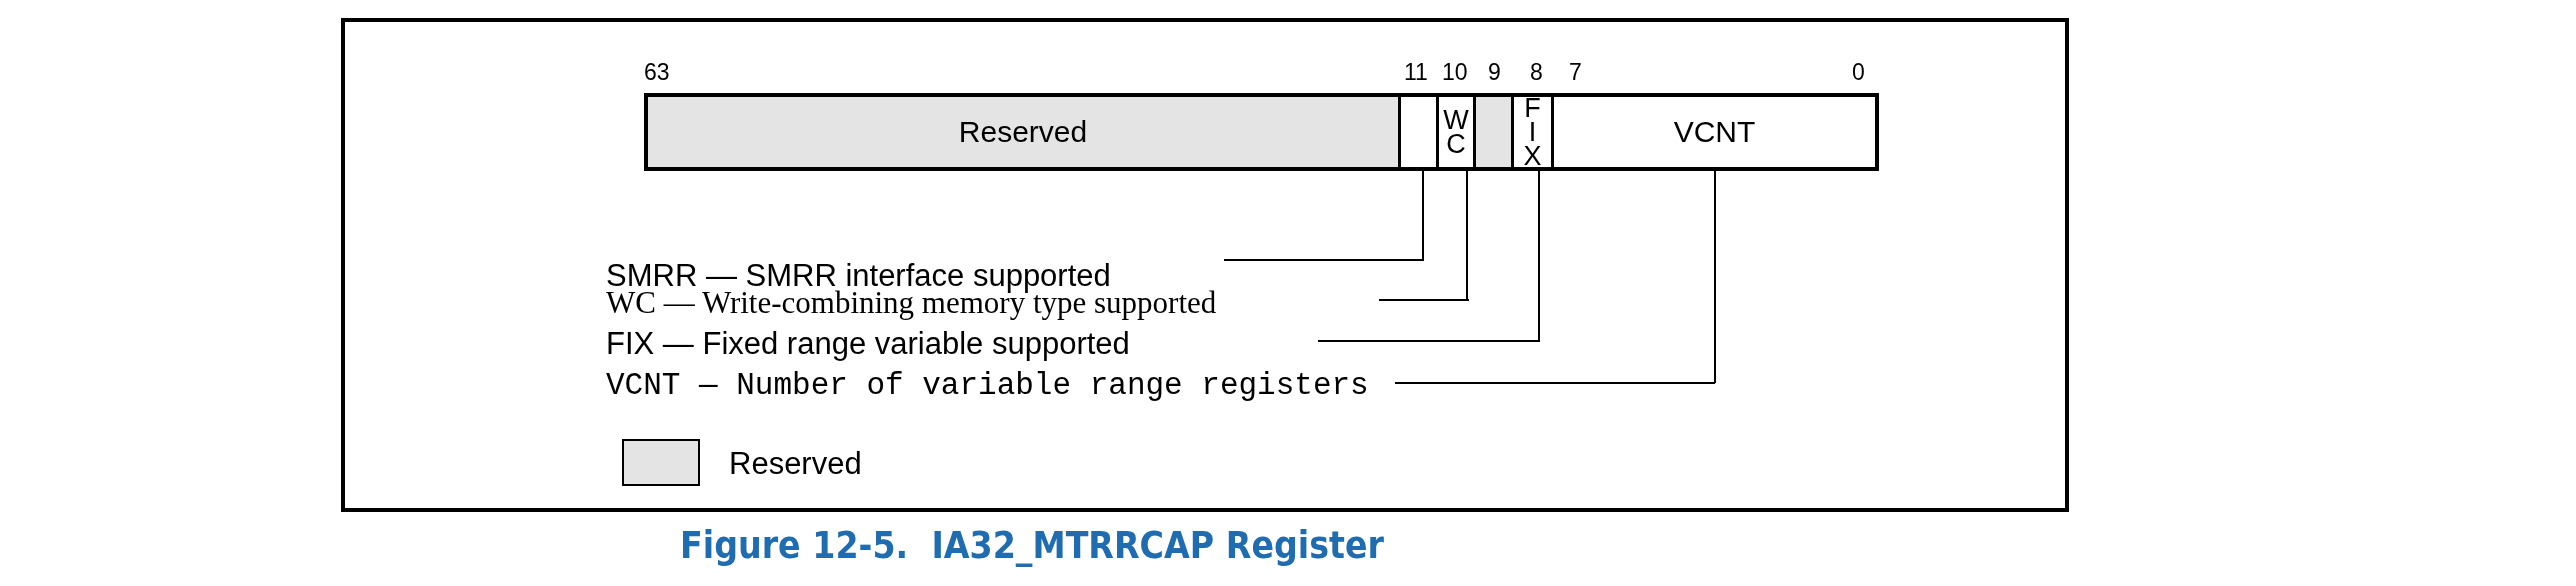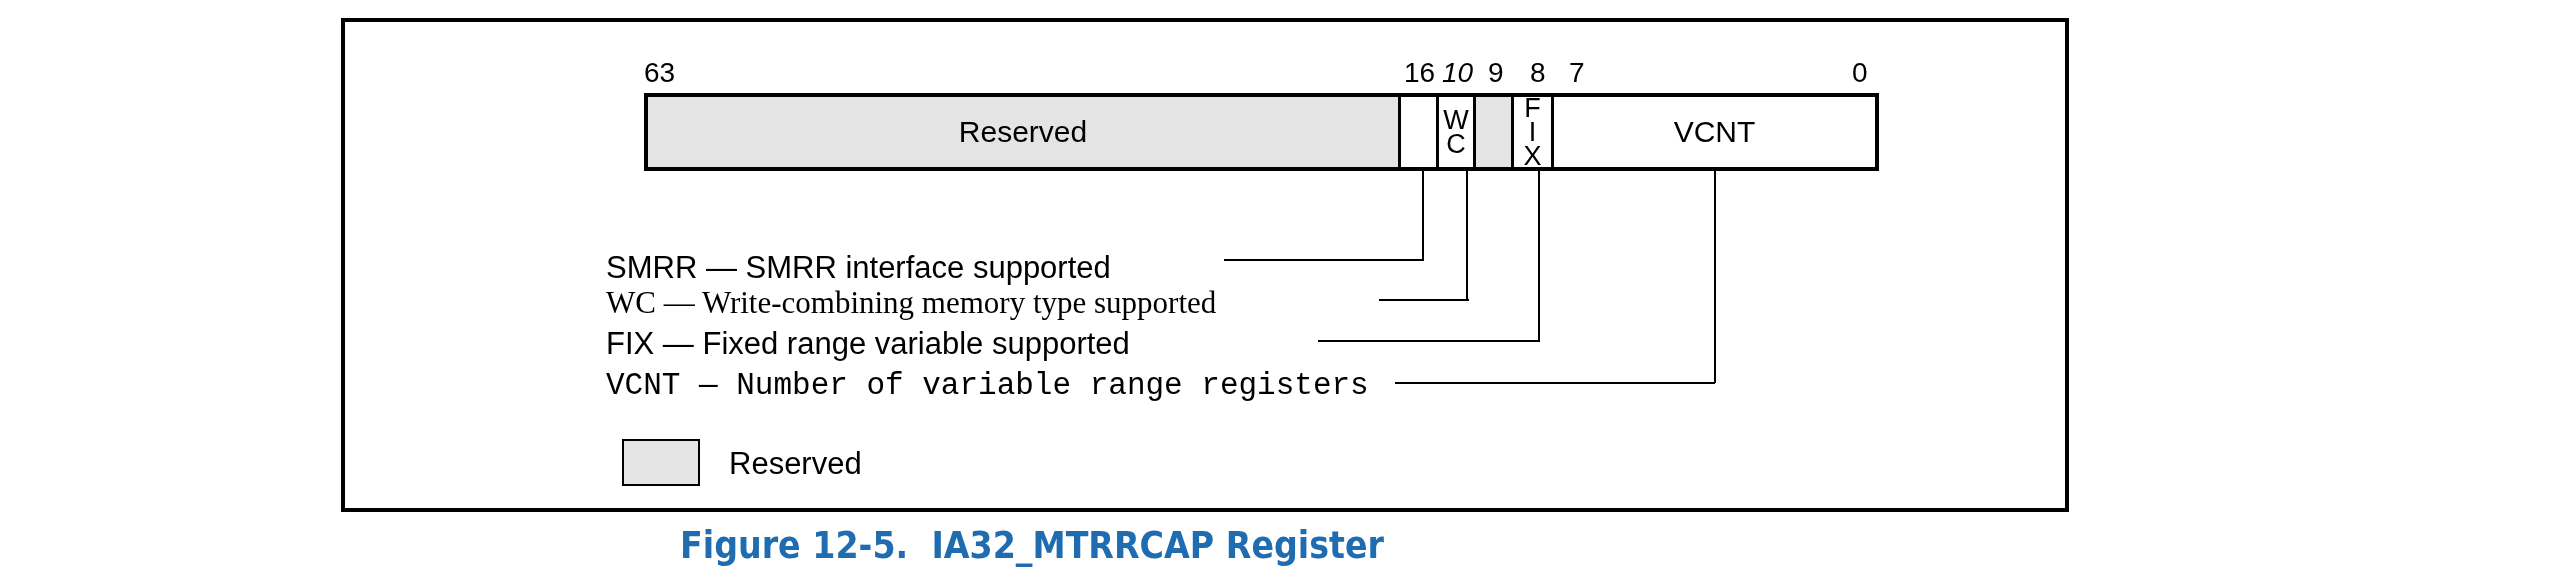--- a/index.html
+++ b/index.html
@@ -14,21 +14,21 @@
     position:absolute;left:341px;top:18px;
     width:1728px;height:494px;
     border:4px solid #000000;
     box-sizing:border-box;
     background:#ffffff;
   }
 
   
   .bit-label{
     position:absolute;
-    font-size:28px;line-height:29px;
+    font-size:23px;line-height:29px;
     color:#000000;white-space:nowrap;
   }
 
   
   #register-bar{
     position:absolute;left:644px;top:93px;
     width:1235px;height:78px;
     border:4px solid #000000;
     box-sizing:border-box;
     display:flex;
@@ -94,22 +94,22 @@
     color:#1F6CB0;
     white-space:pre;
   }
 </style>
 </head>
 <body>
 
 <div id="figure-frame"></div>
 
 <div class="bit-label" style="left:644px;top:58px;">63</div>
-<div class="bit-label" style="left:1404px;top:58px;">16</div>
-<div class="bit-label" style="left:1442px;top:58px;font-style:italic;">10</div>
+<div class="bit-label" style="left:1404px;top:58px;">11</div>
+<div class="bit-label" style="left:1442px;top:58px;">10</div>
 <div class="bit-label" style="left:1488px;top:58px;">9</div>
 <div class="bit-label" style="left:1530px;top:58px;">8</div>
 <div class="bit-label" style="left:1569px;top:58px;">7</div>
 <div class="bit-label" style="left:1852px;top:58px;">0</div>
 
 <div id="register-bar">
 
   <div class="field gray" style="width:753px;">
     <span>Reserved</span>
   </div>
@@ -144,21 +144,21 @@
 
 <div class="leader-v" style="left:1466px;top:171px;height:129px;"></div>
 <div class="leader-h" style="left:1379px;top:299px;width:90px;"></div>
 
 <div class="leader-v" style="left:1538px;top:171px;height:170px;"></div>
 <div class="leader-h" style="left:1318px;top:340px;width:222px;"></div>
 
 <div class="leader-v" style="left:1714px;top:171px;height:212px;"></div>
 <div class="leader-h" style="left:1395px;top:382px;width:320px;"></div>
 
-<div class="legend-line" style="top:252px;">SMRR — SMRR interface supported</div>
+<div class="legend-line" style="top:260px;">SMRR — SMRR interface supported</div>
 <div class="legend-line" style="top:287px;font-family:Liberation Serif, serif;">WC — Write-combining memory type supported</div>
 <div class="legend-line" style="top:328px;">FIX — Fixed range variable supported</div>
 <div class="legend-line" style="top:370px;font-family:Liberation Mono, monospace;">VCNT — Number of variable range registers</div>
 
 <div id="reserved-key-swatch"></div>
 <div id="reserved-key-label">Reserved</div>
 
 <div id="figure-caption">Figure 12-5.  IA32_MTRRCAP Register</div>
 
 

